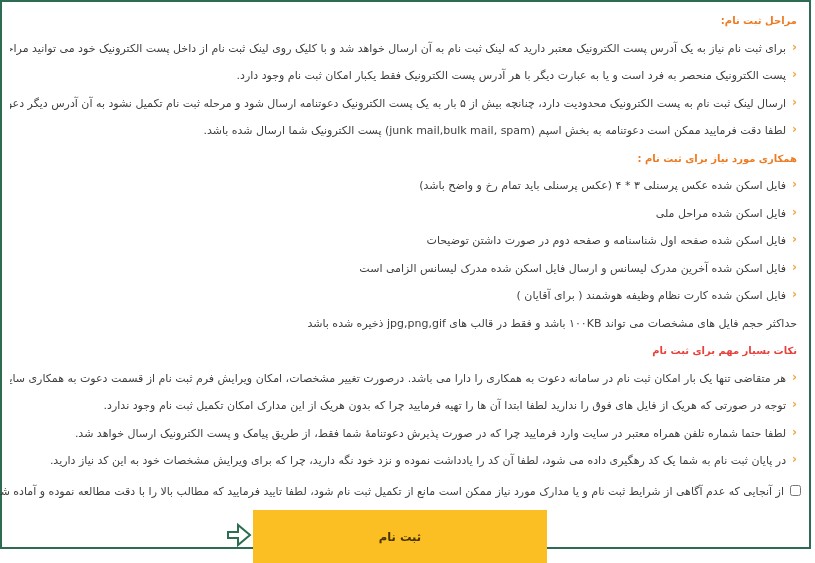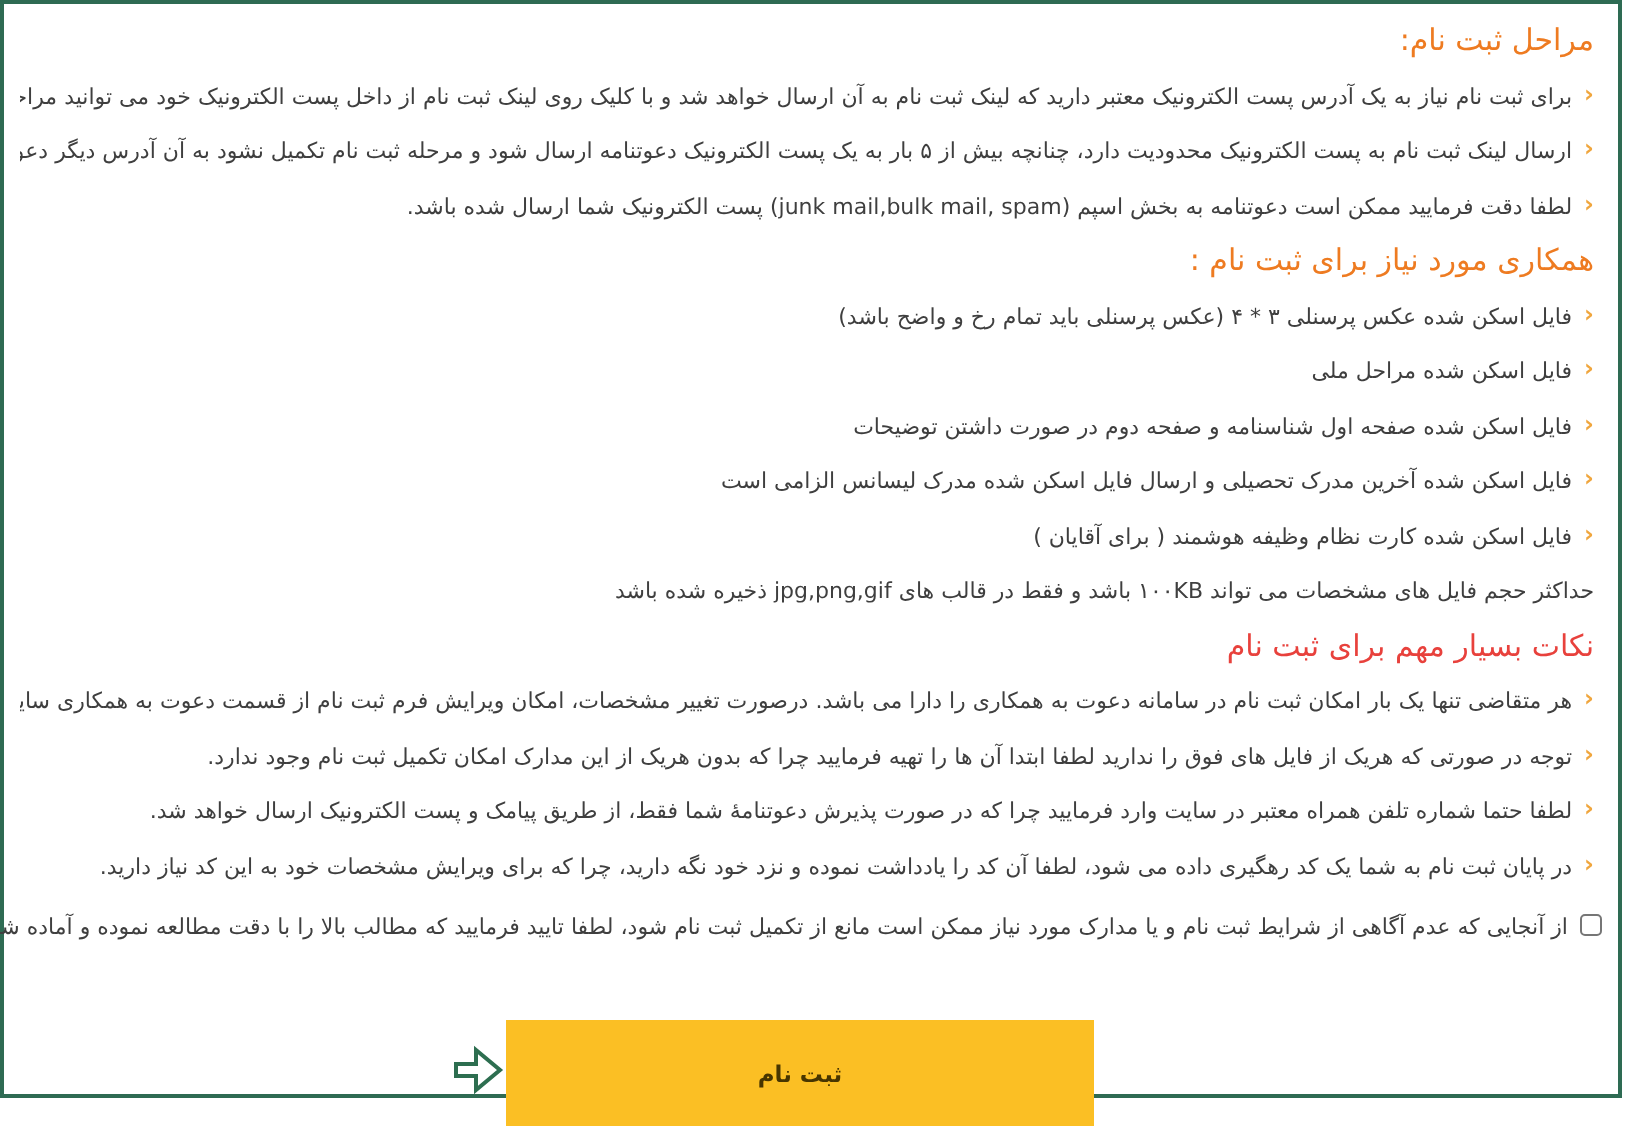--- a/index.html
+++ b/index.html
@@ -10,21 +10,21 @@
   .page{
     position:absolute;top:0;left:0;width:811px;height:549px;
     border:2px solid #2e6b53;background:#ffffff;box-sizing:border-box;
     overflow:visible;
   }
   .content{direction:rtl;text-align:right;padding:10px 12px 0 8px;}
   .row{
     font-size:11px;line-height:17px;height:17px;margin-bottom:10.5px;
     color:#3f3f3f;white-space:nowrap;overflow:hidden;
   }
-  .heading{font-weight:normal;font-size:15px;}
+  .heading{font-weight:bold;font-size:10px;}
   .h-orange{color:#ee7b21;}
   .h-red{color:#e8413c;}
   .bullet{
     color:#f0a63d;font-weight:bold;font-size:12px;margin-left:6px;
     display:inline-block;transform:translateY(-1px);
   }
   .u-red{border-bottom:1px solid #f97316;padding-bottom:2px;}
   .agreement{margin-left:0;margin-right:-4px;}
   .agreement input{
     width:11px;height:11px;margin:0 0 0 6px;vertical-align:-1px;
@@ -39,29 +39,30 @@
 </style>
 </head>
 <body>
 
 <div class="page">
   <div class="content">
 
     <div class="row heading h-orange">مراحل ثبت نام:</div>
 
     <div class="row"><span class="bullet">‹</span><span>برای ثبت نام نیاز به یک آدرس پست الکترونیک معتبر دارید که لینک ثبت نام به آن ارسال خواهد شد و با کلیک روی لینک ثبت نام از داخل پست الکترونیک خود می توانید مراحل ثبت نام را شروع فرمایید.</span></div>
+    <div class="row"><span class="bullet">‹</span><span>پست الکترونیک منحصر به فرد است و یا به عبارت دیگر با هر آدرس پست الکترونیک فقط یکبار امکان ثبت نام وجود دارد.</span></div>
     <div class="row"><span class="bullet">‹</span><span>ارسال لینک ثبت نام به پست الکترونیک محدودیت دارد، چنانچه بیش از ۵ بار به یک پست الکترونیک دعوتنامه ارسال شود و مرحله ثبت نام تکمیل نشود به آن آدرس دیگر دعوتنامه ارسال نخواهد شد.</span></div>
     <div class="row"><span class="bullet">‹</span><span>لطفا دقت فرمایید ممکن است دعوتنامه به بخش اسپم (junk mail,bulk mail, spam) پست الکترونیک شما ارسال شده باشد.</span></div>
 
     <div class="row heading h-orange">همکاری مورد نیاز برای ثبت نام :</div>
 
     <div class="row"><span class="bullet">‹</span><span>فایل اسکن شده عکس پرسنلی ۳ * ۴ (عکس پرسنلی باید تمام رخ و واضح باشد)</span></div>
     <div class="row"><span class="bullet">‹</span><span>فایل اسکن شده مراحل ملی</span></div>
     <div class="row"><span class="bullet">‹</span><span>فایل اسکن شده صفحه اول شناسنامه و صفحه دوم در صورت داشتن توضیحات</span></div>
-    <div class="row"><span class="bullet">‹</span><span>فایل اسکن شده آخرین مدرک تحصیلی و ارسال فایل اسکن شده مدرک </span><span class="u-red">لیسانس</span><span> الزامی است</span></div>
+    <div class="row"><span class="bullet">‹</span><span>فایل اسکن شده آخرین مدرک لیسانس و ارسال فایل اسکن شده مدرک </span><span class="u-red">لیسانس</span><span> الزامی است</span></div>
     <div class="row"><span class="bullet">‹</span><span>فایل اسکن شده کارت نظام وظیفه هوشمند ( برای آقایان )</span></div>
 
     <div class="row"><span class="u-red">حداکثر حجم فایل های مشخصات می تواند ۱۰۰KB باشد و فقط در قالب های jpg,png,gif ذخیره شده باشد</span></div>
 
     <div class="row heading h-red">نکات بسیار مهم برای ثبت نام</div>
 
     <div class="row"><span class="bullet">‹</span><span>هر متقاضی تنها یک بار امکان ثبت نام در سامانه دعوت به همکاری را دارا می باشد. درصورت تغییر مشخصات، امکان ویرایش فرم ثبت نام از قسمت دعوت به همکاری سایت وجود دارد.</span></div>
     <div class="row"><span class="bullet">‹</span><span>توجه در صورتی که هریک از فایل های فوق را ندارید لطفا ابتدا آن ها را تهیه فرمایید چرا که بدون هریک از این مدارک امکان تکمیل ثبت نام وجود ندارد.</span></div>
     <div class="row"><span class="bullet">‹</span><span>لطفا حتما شماره تلفن همراه معتبر در سایت وارد فرمایید چرا که در صورت پذیرش دعوتنامهٔ شما فقط، از طریق پیامک و پست الکترونیک ارسال خواهد شد.</span></div>
     <div class="row"><span class="bullet">‹</span><span>در پایان ثبت نام به شما یک کد رهگیری داده می شود، لطفا آن کد را یادداشت نموده و نزد خود نگه دارید، چرا که برای ویرایش مشخصات خود به این کد نیاز دارید.</span></div>

